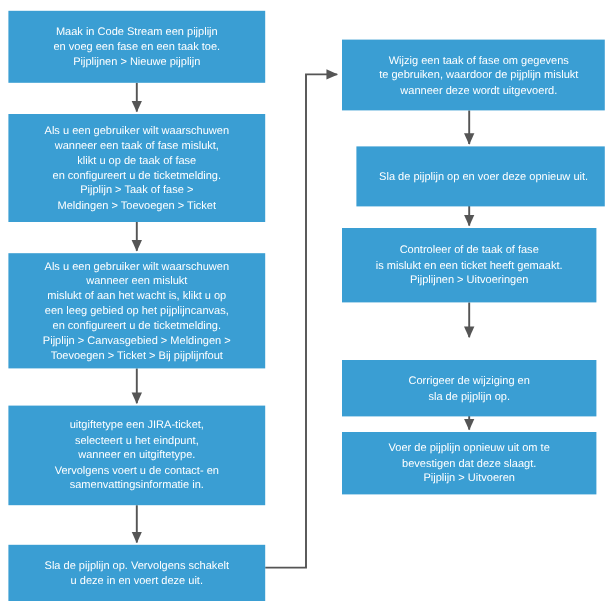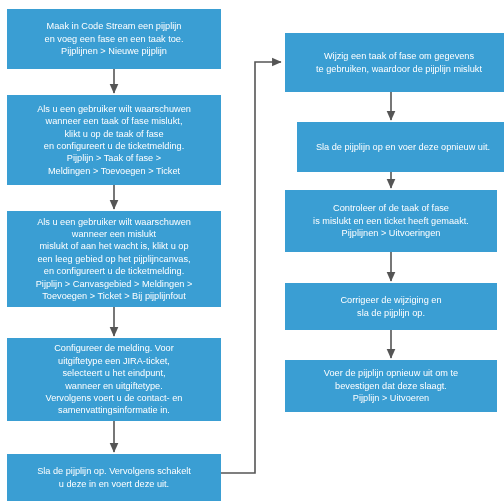--- a/index.html
+++ b/index.html
@@ -92,45 +92,45 @@
   <div class="node" style="left: 7px; top: 211px; width: 214px; height: 96px; background: rgb(58, 158, 211); color: rgb(255, 255, 255);">
       <span class="line">Als u een gebruiker wilt waarschuwen</span>
       <span class="line">wanneer een mislukt</span>
       <span class="line">mislukt of aan het wacht is, klikt u op</span>
       <span class="line">een leeg gebied op het pijplijncanvas,</span>
       <span class="line">en configureert u de ticketmelding.</span>
       <span class="line bold">Pijplijn &gt; Canvasgebied &gt; Meldingen &gt;</span>
       <span class="line bold">Toevoegen &gt; Ticket &gt; Bij pijplijnfout</span>
     </div>
   <div class="node" style="left: 7px; top: 338px; width: 214px; height: 83px; background: rgb(58, 158, 211); color: rgb(255, 255, 255);">
-      <span class="line">Configureer de melding. Voor</span>
       <span class="line">uitgiftetype een JIRA-ticket,</span>
       <span class="line">selecteert u het eindpunt,</span>
       <span class="line">wanneer en uitgiftetype.</span>
       <span class="line">Vervolgens voert u de contact- en</span>
       <span class="line">samenvattingsinformatie in.</span>
     </div>
   <div class="node" style="left: 7px; top: 454px; width: 214px; height: 47px; background: rgb(58, 158, 211); color: rgb(255, 255, 255);">
       <span class="line">Sla de pijplijn op. Vervolgens schakelt</span>
       <span class="line">u deze in en voert deze uit.</span>
     </div>
 
   <div class="node" style="left: 285px; top: 33px; width: 228px; height: 59px; background: rgb(58, 158, 211); color: rgb(255, 255, 255);">
       <span class="line">Wijzig een taak of fase om gegevens</span>
       <span class="line">te gebruiken, waardoor de pijplijn mislukt</span>
+      <span class="line">wanneer deze wordt uitgevoerd.</span>
     </div>
   <div class="node" style="left: 285px; top: 122px; width: 212px; height: 50px; background: rgb(58, 158, 211); color: rgb(255, 255, 255); margin-left: 12px;">
       <span class="line">Sla de pijplijn op en voer deze opnieuw uit.</span>
     </div>
   <div class="node" style="left: 285px; top: 190px; width: 212px; height: 62px; background: rgb(58, 158, 211); color: rgb(255, 255, 255);">
       <span class="line">Controleer of de taak of fase</span>
       <span class="line">is mislukt en een ticket heeft gemaakt.</span>
       <span class="line bold">Pijplijnen &gt; Uitvoeringen</span>
     </div>
-  <div class="node" style="left: 285px; top: 283px; width: 212px; height: 47px; background: rgb(58, 158, 211); color: rgb(255, 255, 255);">
+  <div class="node" style="left: 285px; top: 300px; width: 212px; height: 47px; background: rgb(58, 158, 211); color: rgb(255, 255, 255);">
       <span class="line">Corrigeer de wijziging en</span>
       <span class="line">sla de pijplijn op.</span>
     </div>
   <div class="node" style="left: 285px; top: 360px; width: 212px; height: 52px; background: rgb(58, 158, 211); color: rgb(255, 255, 255);">
       <span class="line">Voer de pijplijn opnieuw uit om te</span>
       <span class="line">bevestigen dat deze slaagt.</span>
       <span class="line bold">Pijplijn &gt; Uitvoeren</span>
     </div>
 
 </div>

